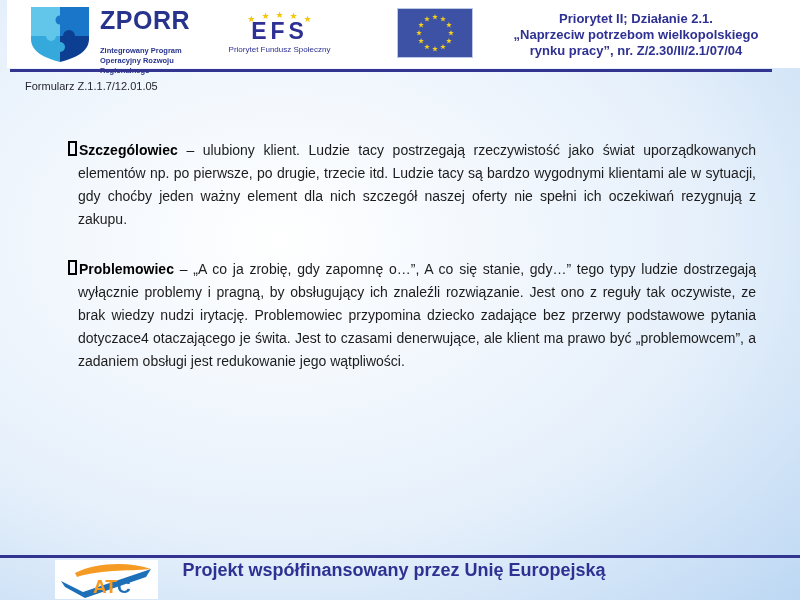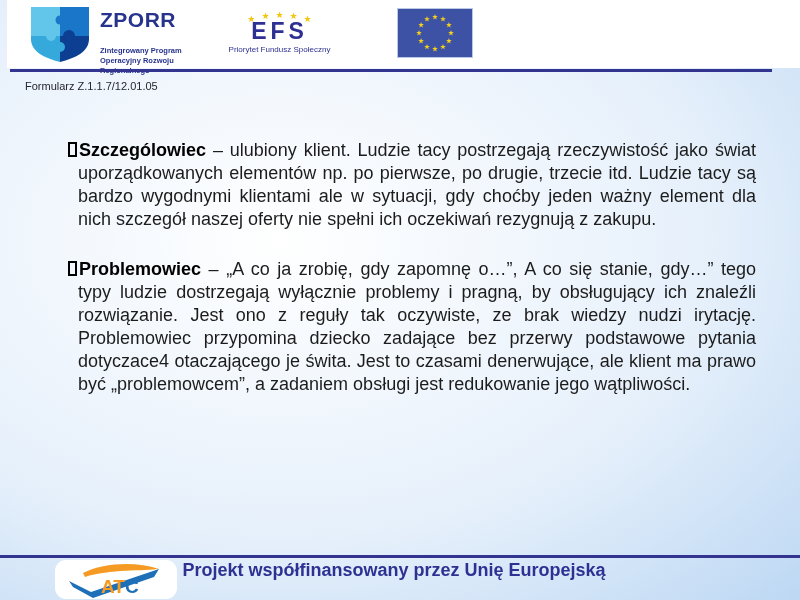--- a/index.html
+++ b/index.html
@@ -6,48 +6,48 @@
   .slide {
     position:relative; width:800px; height:600px; overflow:hidden;
     background: radial-gradient(ellipse 120% 110% at 35% 40%, #ffffff 0%, #e6f0fb 45%, #9fc6ee 100%);
     font-family:"Liberation Sans", sans-serif;
   }
   
   .header-band { position:absolute; top:0; left:7px; right:0; height:68px; background:#ffffff; }
   .header-rule { position:absolute; top:69px; left:10px; width:762px; height:3px; background:#32348f; }
   .zporr { position:absolute; left:22px; top:5px; display:flex; gap:9px; align-items:flex-start; }
   .zporr-text { padding-top:5px; }
-  .zporr-name { font-size:21px; font-weight:bold; color:#27338c; letter-spacing:.5px; line-height:20px; }
+  .zporr-name { font-size:25px; font-weight:bold; color:#27338c; letter-spacing:.5px; line-height:20px; }
   .zporr-sub  { font-size:7.5px; font-weight:bold; color:#27338c; width:82px; line-height:1.3; margin-top:16px; }
   .efs { position:absolute; left:205px; top:9px; width:135px; text-align:center; }
   .efs-stars { height:10px; line-height:10px; }
   .efs-stars span { color:#f2c50f; font-size:9px; display:inline-block; margin:0 3px; }
   .efs-stars span:nth-child(1){ transform:translateY(3px);}
   .efs-stars span:nth-child(2){ transform:translateY(0);}
   .efs-stars span:nth-child(3){ transform:translateY(-1px);}
   .efs-stars span:nth-child(4){ transform:translateY(0);}
   .efs-stars span:nth-child(5){ transform:translateY(3px);}
   .efs-name { font-size:23px; font-weight:bold; color:#2e3192; letter-spacing:4px; line-height:24px; }
   .efs-sub  { font-size:8px; color:#2e3192; margin-top:2px; }
   .eu-flag { position:absolute; left:390px; top:8px; }
   .priority { position:absolute; left:468px; top:11px; width:322px; text-align:center;
               font-size:13px; font-weight:bold; color:#2e3192; line-height:16px; }
   
   .form-label { position:absolute; left:25px; top:80px; font-size:11px; color:#26262e; }
   
   .body-text { position:absolute; left:68px; top:139px; width:688px;
-               font-size:18px; line-height:23px; color:#1c1c1c; text-align:justify; }
+               font-size:14px; line-height:23px; color:#1c1c1c; text-align:justify; }
   .body-text p { margin:0 0 27px 0; padding-left:10px; text-indent:-10px; }
   .tofu { display:inline-block; width:9px; height:15px; border:2px solid #000;
           box-sizing:border-box; margin-right:2px; vertical-align:-1px; }
   .body-text b { font-weight:bold; color:#000; }
   
   .footer-rule { position:absolute; top:555px; left:0; width:800px; height:3px; background:#32348f; }
   .footer-band { position:absolute; top:558px; left:0; right:0; height:42px; }
-  .atc-box { position:absolute; left:55px; top:2px; width:114px; height:39px; background:#ffffff; border-radius:11px;padding-left:8px; }
+  .atc-box { position:absolute; left:55px; top:2px; width:103px; height:39px; background:#ffffff; border-radius:0; }
   .footer-text { position:absolute; left:0; right:12px; top:4px; text-align:center;
                  font-size:18px; font-weight:bold; color:#2e3192; line-height:17px; }
 </style>
 </head>
 <body>
 
 <div class="slide">
 
   <div class="header-band">
 
@@ -95,20 +95,25 @@
       <use href="#eustar" transform="translate(51.9,33)"></use>
       <use href="#eustar" transform="translate(46,38.9)"></use>
       <use href="#eustar" transform="translate(38,41)"></use>
       <use href="#eustar" transform="translate(30,38.9)"></use>
       <use href="#eustar" transform="translate(24.1,33)"></use>
       <use href="#eustar" transform="translate(22,25)"></use>
       <use href="#eustar" transform="translate(24.1,17)"></use>
       <use href="#eustar" transform="translate(30,11.1)"></use>
     </svg>
 
+    <div class="priority">
+      <div>Priorytet II; Działanie 2.1.</div>
+      <div>„Naprzeciw potrzebom wielkopolskiego</div>
+      <div>rynku pracy”, nr. Z/2.30/II/2.1/07/04</div>
+    </div>
   </div>
   <div class="header-rule"></div>
 
   <div class="form-label">Formularz Z.1.1.7/12.01.05</div>
 
   <div class="body-text">
     <p><span class="tofu"></span><b>Szczególowiec</b> <span>– ulubiony klient. Ludzie tacy postrzegają rzeczywistość jako świat uporządkowanych elementów np. po pierwsze, po drugie, trzecie itd. Ludzie tacy są bardzo wygodnymi klientami ale w sytuacji, gdy choćby jeden ważny element dla nich szczegół naszej oferty nie spełni ich oczekiwań rezygnują z zakupu.</span></p>
     <p><span class="tofu"></span><b>Problemowiec</b> <span>– „A co ja zrobię, gdy zapomnę o…”, A co się stanie, gdy…” tego typy ludzie dostrzegają wyłącznie problemy i pragną, by obsługujący ich znaleźli rozwiązanie. Jest ono z reguły tak oczywiste, ze brak wiedzy nudzi irytację. Problemowiec przypomina dziecko zadające bez przerwy podstawowe pytania dotyczace4 otaczającego je świta. Jest to czasami denerwujące, ale klient ma prawo być „problemowcem”, a zadaniem obsługi jest redukowanie jego wątpliwości.</span></p>
   </div>
 

